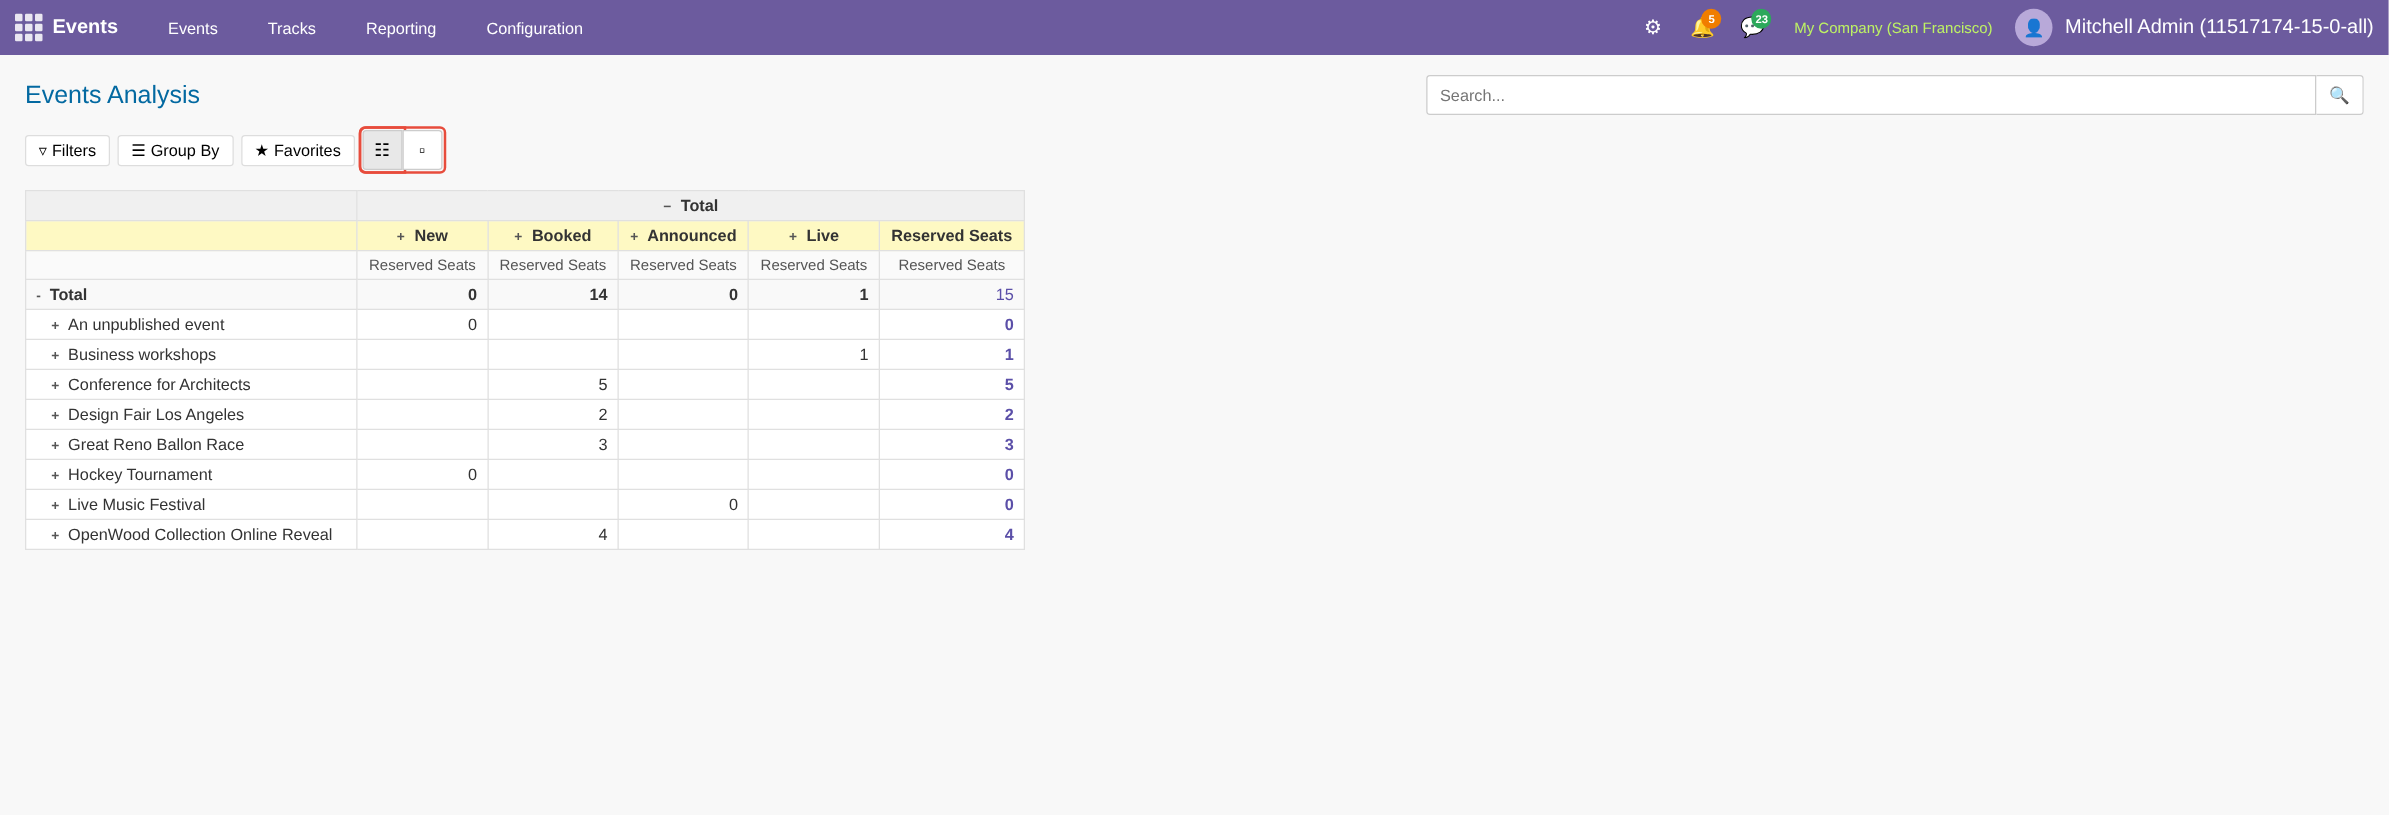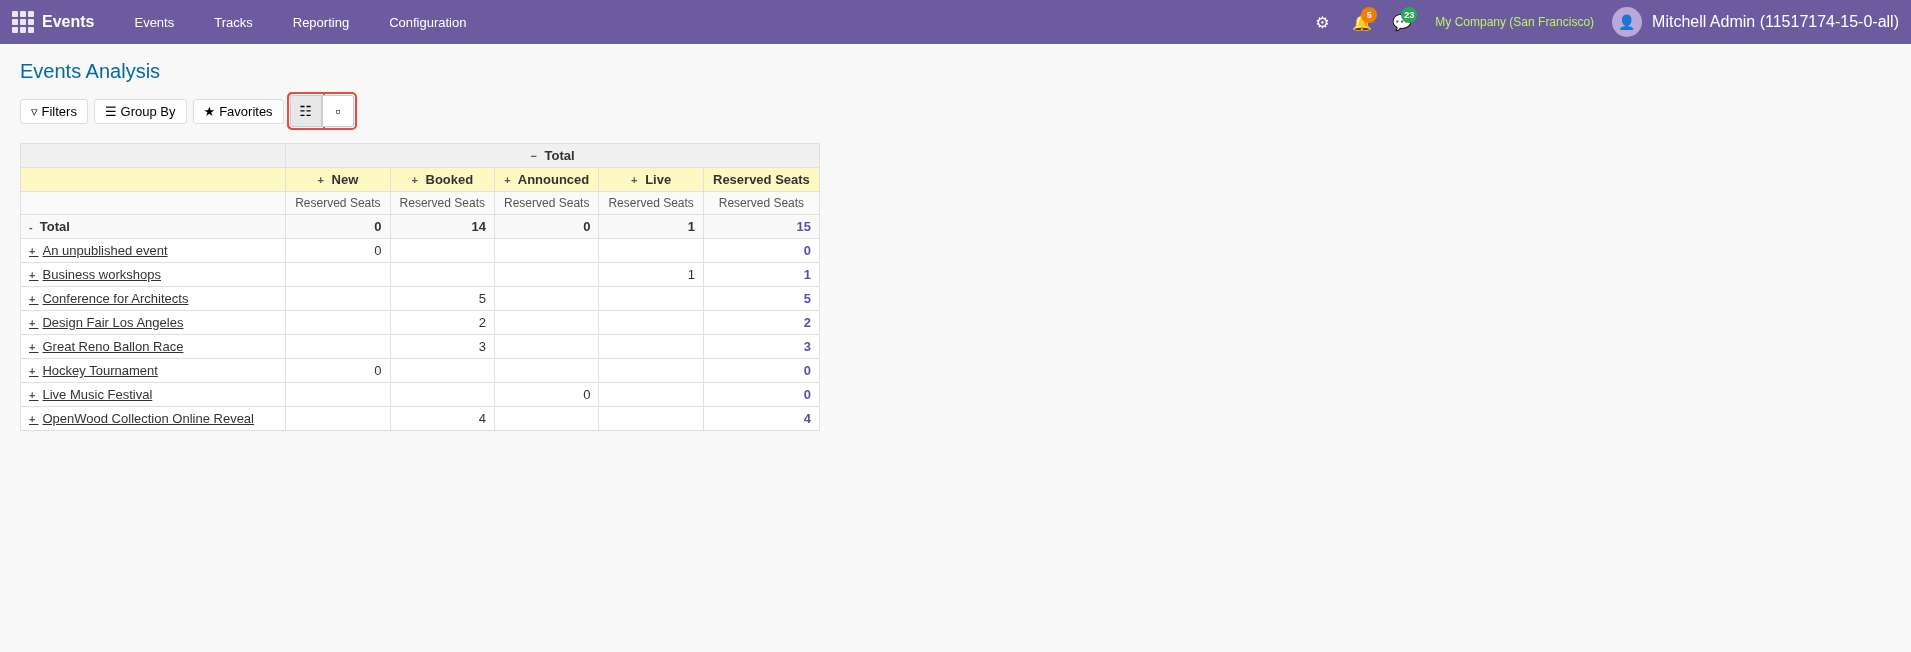--- a/index.html
+++ b/index.html
@@ -239,21 +239,21 @@
     .col-label { color: #555; font-weight: normal; text-align: center; font-size: 12px; }
 
     .minus-btn, .plus-btn {
       cursor: pointer;
       font-weight: bold;
       color: #555;
       font-size: 11px;
       margin-right: 4px;
       user-select: none;
     }
-    .row-indent-1 { padding-left: 8px; text-decoration: underline; }
+    .row-indent-1 { padding-left: 20px; }
 
     .total-row td { background: #f9f9f9; }
     .header-row-1 th { background: #f0f0f0; }
     .header-row-2 th { background: #fef9c3; }
     .header-row-3 th { background: #fafafa; }
 
     .empty-col { background: #fff; border: 1px solid #e0e0e0; }
   </style>
 </head>
 <body>
@@ -293,20 +293,26 @@
     <span class="company-name">My Company (San Francisco)</span>
     <div class="user-avatar">👤</div>
     <span class="user-name">Mitchell Admin (11517174-15-0-all)</span>
   </div>
 </div>
 
 <div class="main-content">
 
   <div class="page-header">
     <h1 class="page-title">Events Analysis</h1>
+    <div class="search-area">
+      <div class="search-input-wrapper">
+        <input class="search-input" type="text" placeholder="Search..." style="">
+      </div>
+      <button class="search-btn">🔍</button>
+    </div>
   </div>
 
   <div class="toolbar">
     <div class="toolbar-right">
       <button class="filter-btn">
         <span>▿</span>
         <span>Filters</span>
       </button>
       <button class="filter-btn">
         <span>☰</span>
@@ -367,21 +373,21 @@
           <th class="col-label">Reserved Seats</th>
         </tr>
       </thead>
       <tbody id="pivot-body">
       <tr class="total-row">
             <td><span class="minus-btn">- </span><span style="font-weight: 700;">Total</span></td>
             <td class="num" style="font-weight: 700;">0</td>
             <td class="num" style="font-weight: 700;">14</td>
             <td class="num" style="font-weight: 700;">0</td>
             <td class="num" style="font-weight: 700;">1</td>
-            <td class="num" style="font-weight: 700; color: rgb(91, 79, 168);">15</td>
+            <td class="num" style="font-weight: 400; color: rgb(91, 79, 168);">15</td>
           </tr>
           <tr>
             <td class="row-indent-1"><span class="plus-btn">+ </span><span>An unpublished event</span></td>
             <td class="num">0</td>
             <td class="num"></td>
             <td class="num"></td>
             <td class="num"></td>
             <td class="num" style="font-weight: 700; color: rgb(91, 79, 168);">0</td>
           </tr>
           <tr>

